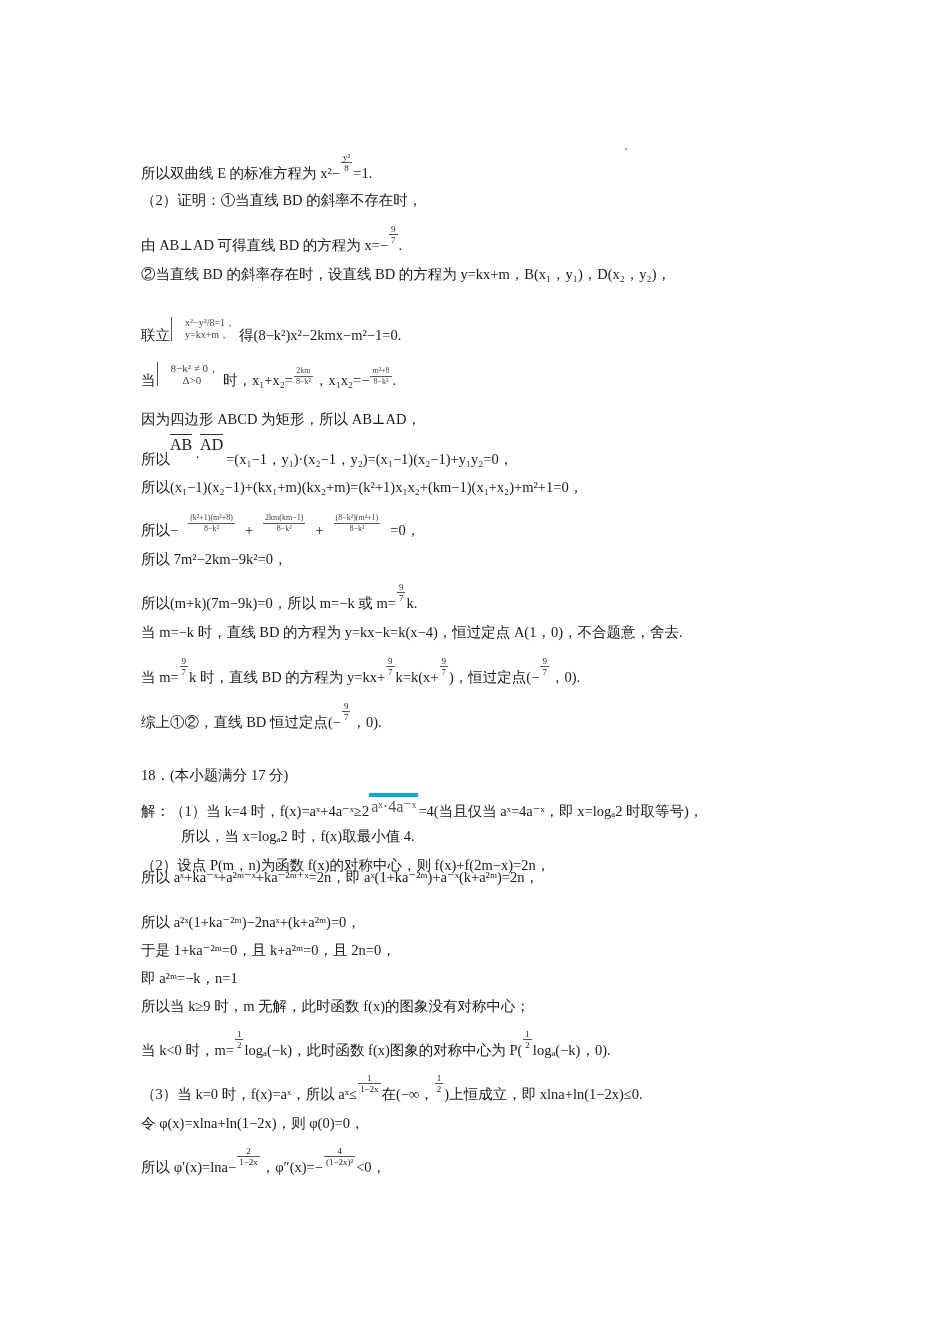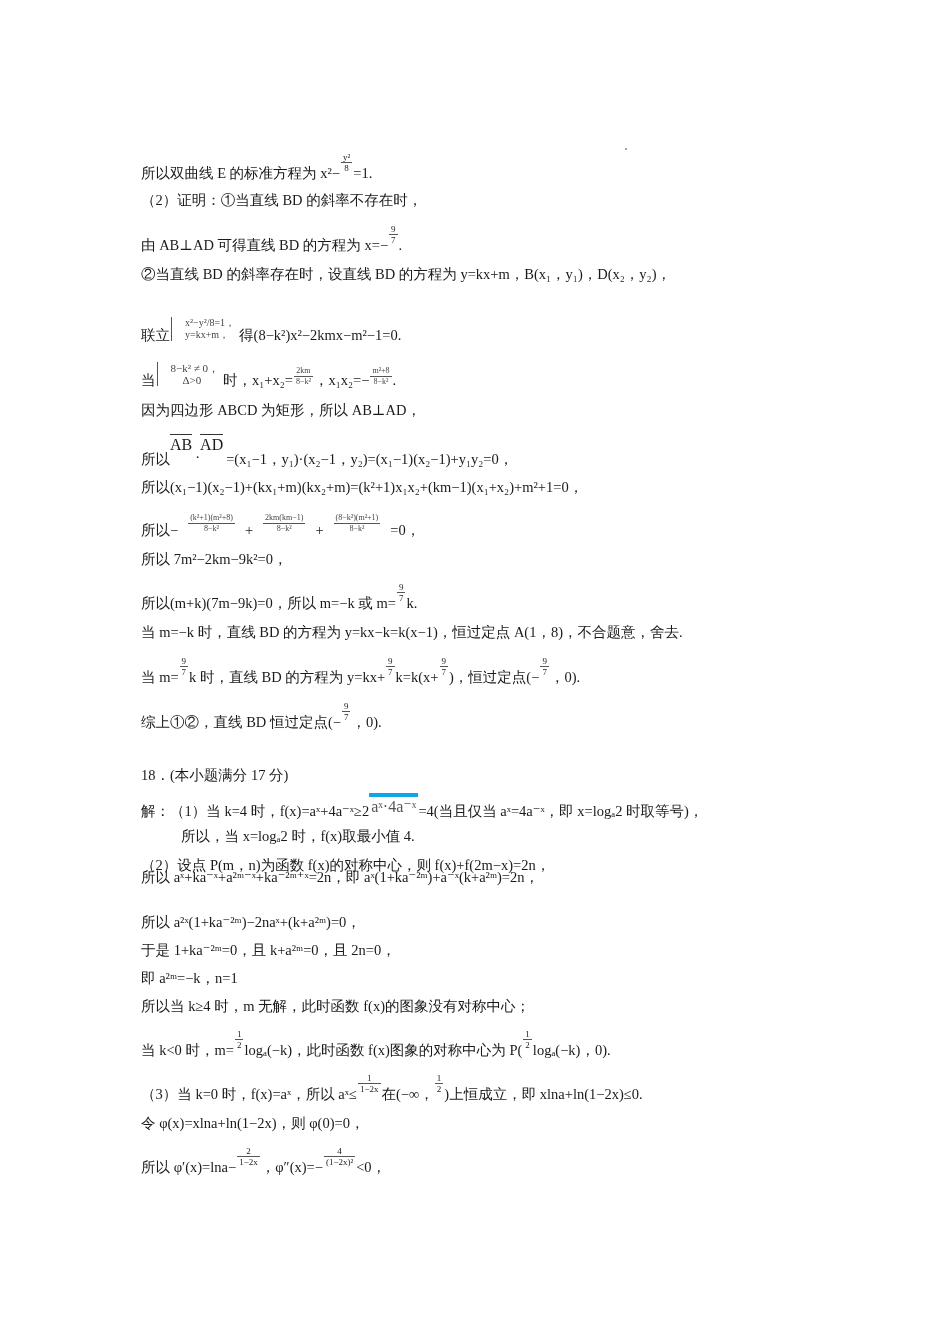--- a/index.html
+++ b/index.html
@@ -35,39 +35,39 @@
 <div class="line" style="top:264px;">②当直线 BD 的斜率存在时，设直线 BD 的方程为 y=kx+m，B(x₁，y₁)，D(x₂，y₂)，</div>
 
 <div class="line" style="top:325px;">
   <span>联立</span><span class="sys"><span style="display:block">x²−y²/8=1，</span><span style="display:block">y=kx+m，</span></span><span>得(8−k²)x²−2kmx−m²−1=0.</span>
 </div>
 
 <div class="line" style="top:370px;">
   <span>当</span><span class="sys" style="font-size:11px"><span style="display:block">8−k² ≠ 0，</span><span style="display:block;padding-left:12px">Δ&gt;0</span></span><span>时，x₁+x₂=</span><span class="frac small" style="top:-6px"><span class="num">2km</span><span class="den">8−k²</span></span><span>，x₁x₂=−</span><span class="frac small" style="top:-6px"><span class="num">m²+8</span><span class="den">8−k²</span></span><span>.</span>
 </div>
 
-<div class="line" style="top:400px;">因为四边形 ABCD 为矩形，所以 AB⊥AD，</div>
+<div class="line" style="top:409px;">因为四边形 ABCD 为矩形，所以 AB⊥AD，</div>
 
 <div class="line" style="top:448px;">
   <span>所以</span><span class="vec">AB</span><span style="position:relative;top:-2px">·</span><span class="vec">AD</span><span>=(x₁−1，y₁)·(x₂−1，y₂)=(x₁−1)(x₂−1)+y₁y₂=0，</span>
 </div>
 
 <div class="line" style="top:477px;">所以(x₁−1)(x₂−1)+(kx₁+m)(kx₂+m)=(k²+1)x₁x₂+(km−1)(x₁+x₂)+m²+1=0，</div>
 
 <div class="line" style="top:520px;">
   <span>所以−</span><span class="frac small" style="top:-8px;margin:0 10px"><span class="num">(k²+1)(m²+8)</span><span class="den">8−k²</span></span><span>+</span><span class="frac small" style="top:-8px;margin:0 10px"><span class="num">2km(km−1)</span><span class="den">8−k²</span></span><span>+</span><span class="frac small" style="top:-8px;margin:0 10px"><span class="num">(8−k²)(m²+1)</span><span class="den">8−k²</span></span><span>=0，</span>
 </div>
 
 <div class="line" style="top:549px;">所以 7m²−2km−9k²=0，</div>
 
 <div class="line" style="top:593px;">
   <span>所以(m+k)(7m−9k)=0，所以 m=−k 或 m=</span><span class="frac hi"><span class="num">9</span><span class="den">7</span></span><span>k.</span>
 </div>
 
-<div class="line" style="top:622px;">当 m=−k 时，直线 BD 的方程为 y=kx−k=k(x−1)，恒过定点 A(1，8)，不合题意，舍去.</div>
+<div class="line" style="top:622px;">当 m=−k 时，直线 BD 的方程为 y=kx−k=k(x−4)，恒过定点 A(1，0)，不合题意，舍去.</div>
 
 <div class="line" style="top:667px;">
   <span>当 m=</span><span class="frac hi"><span class="num">9</span><span class="den">7</span></span><span>k 时，直线 BD 的方程为 y=kx+</span><span class="frac hi"><span class="num">9</span><span class="den">7</span></span><span>k=k(x+</span><span class="frac hi"><span class="num">9</span><span class="den">7</span></span><span>)，恒过定点(−</span><span class="frac hi"><span class="num">9</span><span class="den">7</span></span><span>，0).</span>
 </div>
 
 <div class="line" style="top:712px;">
   <span>综上①②，直线 BD 恒过定点(−</span><span class="frac hi"><span class="num">9</span><span class="den">7</span></span><span>，0).</span>
 </div>
 
 <div class="line" style="top:765px;">18．(本小题满分 17 分)</div>
@@ -75,21 +75,21 @@
 <div class="line" style="top:797px;">
   <span>解：（1）当 k=4 时，f(x)=aˣ+4a⁻ˣ≥2</span><span class="sqrt">aˣ·4a⁻ˣ</span><span>=4(当且仅当 aˣ=4a⁻ˣ，即 x=logₐ2 时取等号)，</span>
 </div>
 
 <div class="line" style="top:826px;margin-left:40px;">所以，当 x=logₐ2 时，f(x)取最小值 4.</div>
 <div class="line" style="top:855px;">（2）设点 P(m，n)为函数 f(x)的对称中心，则 f(x)+f(2m−x)=2n，</div>
 <div class="line" style="top:867px;">所以 aˣ+ka⁻ˣ+a²ᵐ⁻ˣ+ka⁻²ᵐ⁺ˣ=2n，即 aˣ(1+ka⁻²ᵐ)+a⁻ˣ(k+a²ᵐ)=2n，</div>
 <div class="line" style="top:912px;">所以 a²ˣ(1+ka⁻²ᵐ)−2naˣ+(k+a²ᵐ)=0，</div>
 <div class="line" style="top:940px;">于是 1+ka⁻²ᵐ=0，且 k+a²ᵐ=0，且 2n=0，</div>
 <div class="line" style="top:968px;">即 a²ᵐ=−k，n=1</div>
-<div class="line" style="top:996px;">所以当 k≥4 时，m 无解，此时函数 f(x)的图象没有对称中心；</div>
+<div class="line" style="top:996px;">所以当 k≥9 时，m 无解，此时函数 f(x)的图象没有对称中心；</div>
 
 <div class="line" style="top:1040px;">
   <span>当 k&lt;0 时，m=</span><span class="frac hi"><span class="num">1</span><span class="den">2</span></span><span>logₐ(−k)，此时函数 f(x)图象的对称中心为 P(</span><span class="frac hi"><span class="num">1</span><span class="den">2</span></span><span>logₐ(−k)，0).</span>
 </div>
 
 <div class="line" style="top:1084px;">
   <span>（3）当 k=0 时，f(x)=aˣ，所以 aˣ≤</span><span class="frac hi"><span class="num">1</span><span class="den">1−2x</span></span><span>在(−∞，</span><span class="frac hi"><span class="num">1</span><span class="den">2</span></span><span>)上恒成立，即 xlna+ln(1−2x)≤0.</span>
 </div>
 
 <div class="line" style="top:1113px;">令 φ(x)=xlna+ln(1−2x)，则 φ(0)=0，</div>

